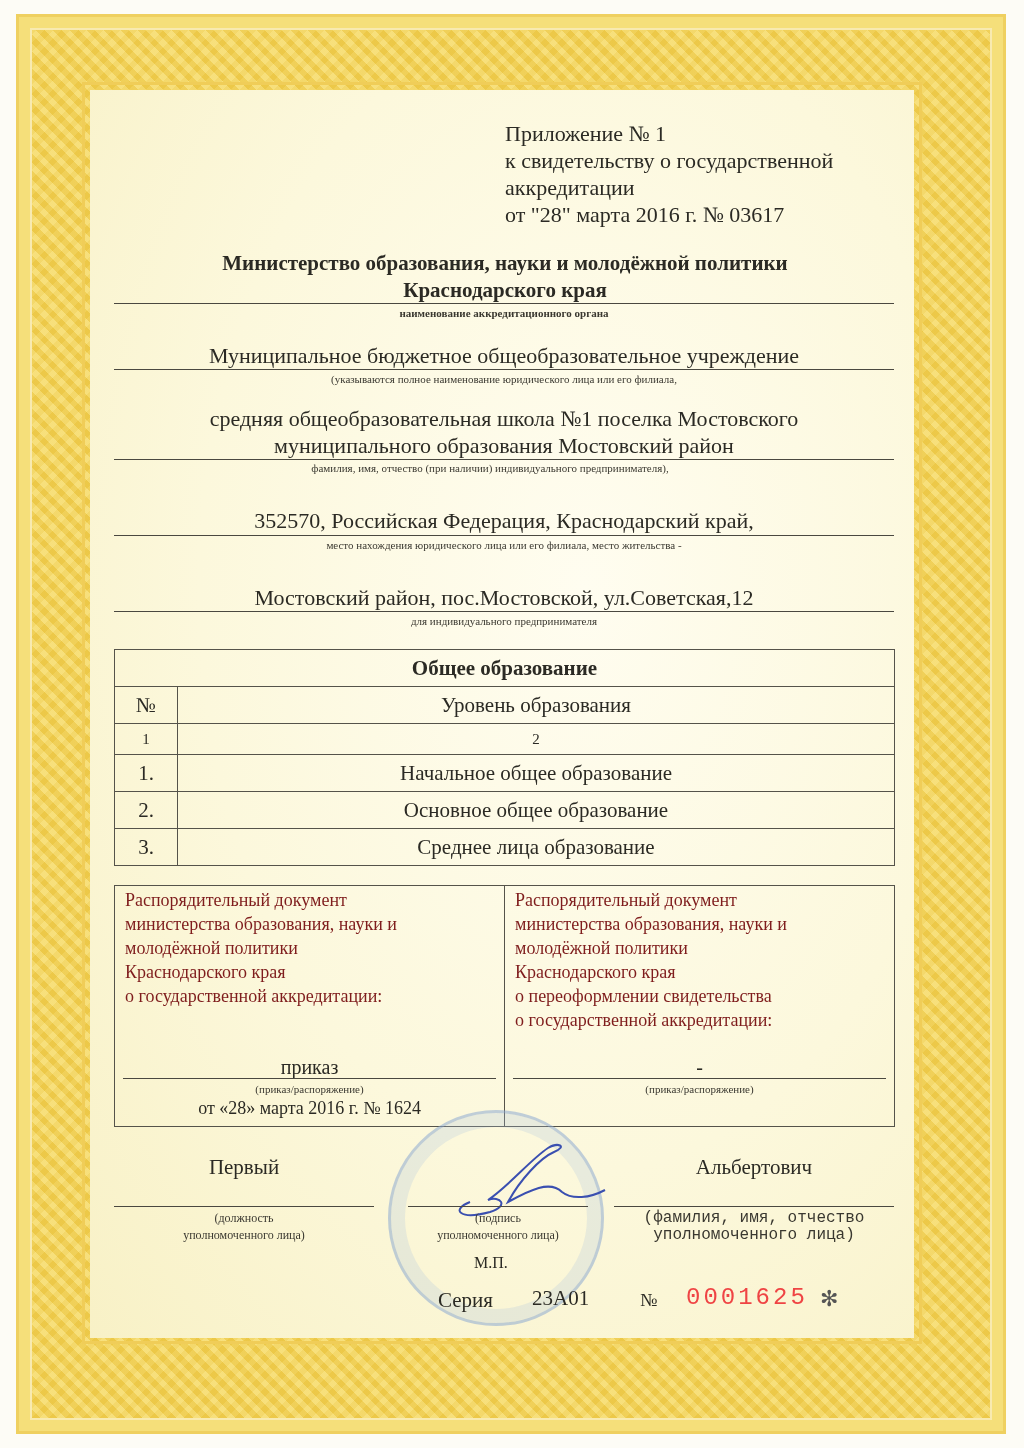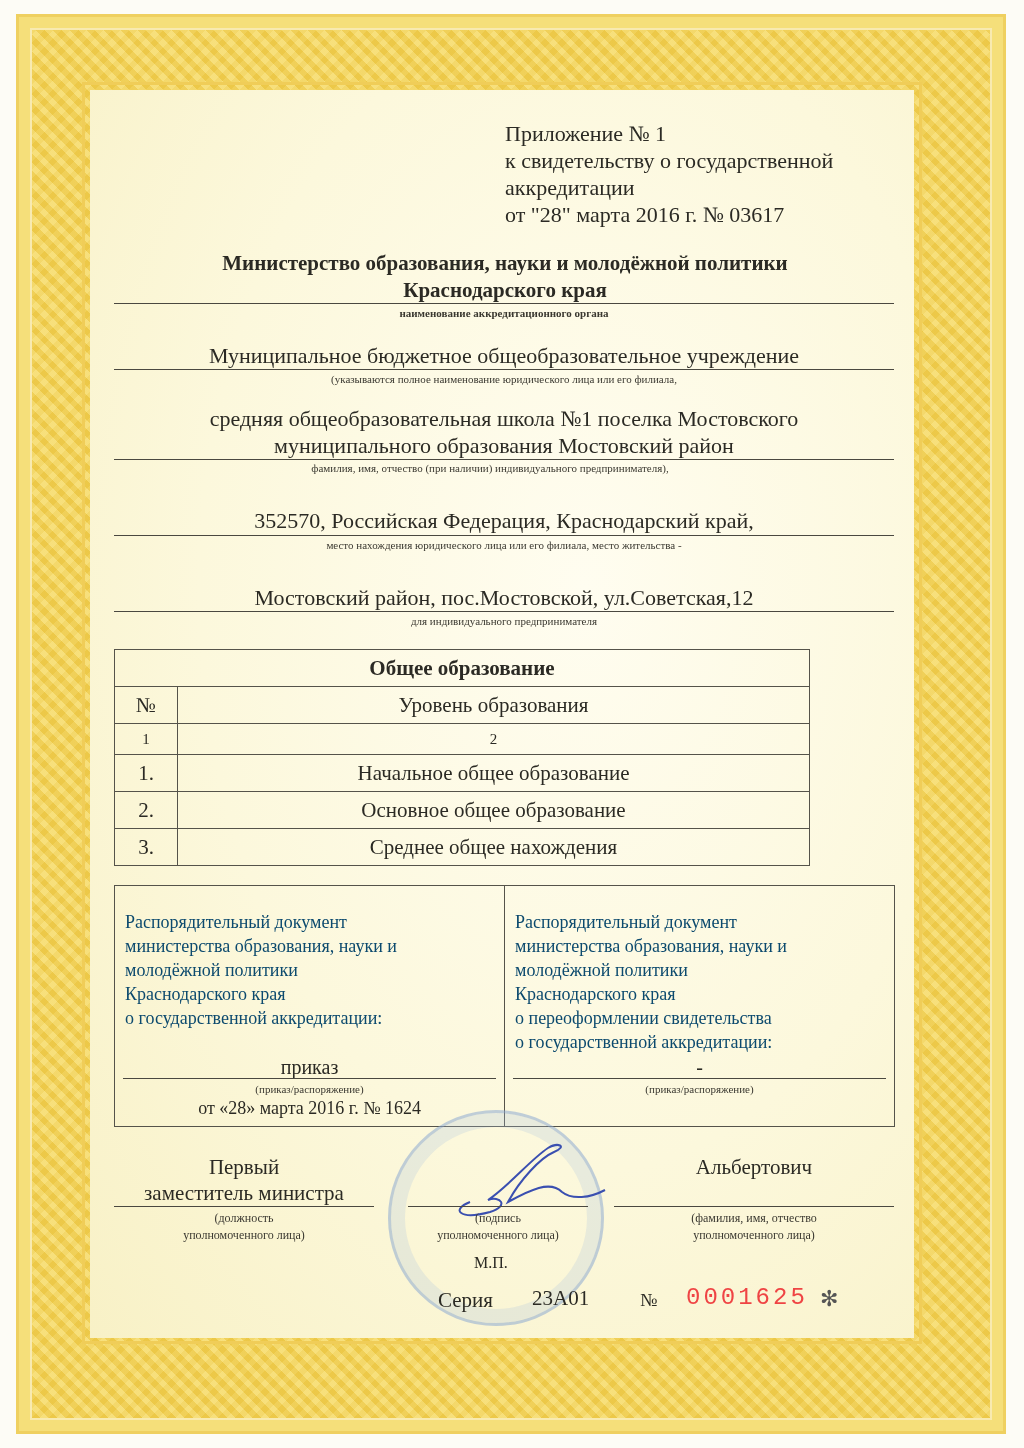--- a/index.html
+++ b/index.html
@@ -33,33 +33,33 @@
     background: radial-gradient(ellipse at 60% 40%, #fffdf0 0%, #fcf8dc 55%, #f8f1c6 100%);
   }
   .abs { position: absolute; }
   .appendix { left: 505px; top: 120px; font-size: 22px; line-height: 27px; }
   .center { text-align: center; }
   .ministry { left: 110px; width: 790px; top: 250px; font-size: 21px; font-weight: bold; line-height: 27px; }
   .rule { position: absolute; height: 0; border-top: 1.5px solid #4a4840; }
   .caption { font-size: 11px; line-height: 13px; text-align: center; color: #3a3830; }
   .line-text { font-size: 22px; line-height: 26px; text-align: center; font-family: Liberation Serif, serif; }
   table.levels {
-    position: absolute; left: 114px; top: 649px; width: 696px;
+    position: absolute; left: 114px; top: 649px; width: 781px;
     border-collapse: collapse; font-size: 21px;
   }
   table.levels td { border: 1.5px solid #55534a; height: 36px; padding: 0; text-align: center; }
   table.levels td.num { width: 62px; }
   table.levels tr.small td { font-size: 15px; height: 30px; }
   .docs {
     position: absolute; left: 114px; top: 885px; width: 781px; height: 242px;
     border: 1.5px solid #55534a; box-sizing: border-box; display: flex;
   }
   .doc-col { position: relative; flex: 1; }
   .doc-col + .doc-col { border-left: 1.5px solid #55534a; }
-  .doc-title { position: absolute; left: 10px; top: 24px; font-size: 18px; line-height: 24px; color: #0c4a6e; }
+  .doc-title { position: absolute; left: 10px; top: 2px; font-size: 18px; line-height: 24px; color: #7f1d1d; }
   .doc-type { position: absolute; left: 8px; right: 8px; top: 170px; font-size: 20px; text-align: center; line-height: 22px; }
   .doc-rule { position: absolute; left: 8px; right: 8px; top: 192px; border-top: 1.5px solid #4a4840; }
   .doc-cap { position: absolute; left: 8px; right: 8px; top: 197px; }
   .doc-date { position: absolute; left: 8px; right: 8px; top: 212px; font-size: 18px; text-align: center; }
   .sig-text { font-size: 21px; line-height: 26px; text-align: center; }
   .stamp {
     position: absolute; left: 388px; top: 1110px; width: 210px; height: 210px;
     border-radius: 50%; border: 3px solid rgba(140,170,210,0.55);
     box-shadow: inset 0 0 0 14px rgba(170,195,225,0.25);
   }
@@ -122,21 +122,21 @@
   <tr>
     <td class="num">1.</td>
     <td>Начальное общее образование</td>
   </tr>
   <tr>
     <td class="num">2.</td>
     <td>Основное общее образование</td>
   </tr>
   <tr>
     <td class="num">3.</td>
-    <td>Среднее общее нахождения</td>
+    <td>Среднее лица образование</td>
   </tr>
 </tbody>
   </table>
 
 <div class="docs">
   <div class="doc-col">
     <div class="doc-title">
       <div>Распорядительный документ</div>
       <div>министерства образования, науки и</div>
       <div>молодёжной политики</div>
@@ -163,39 +163,38 @@
   </div>
 </div>
 
 <div class="stamp"></div>
 <svg class="signature" viewBox="0 0 160 80">
   <path d="M20 62 C 0 70, 10 80, 40 72 C 60 66, 50 55, 38 60 C 60 45, 80 20, 98 8 C 108 2, 118 6, 104 12 C 90 18, 70 40, 58 62 C 80 50, 100 40, 112 52 C 122 60, 140 58, 155 50" fill="none" stroke="#3a4fb0" stroke-width="2"></path>
 </svg>
 
 <div class="abs sig-text" style="left:114px; top:1154px; width:260px;">
   <div>Первый</div>
-  <div>заместитель министра</div>
 </div>
 <div class="rule" style="left:114px; top:1206px; width:260px;"></div>
 <div class="abs caption" style="left:114px; top:1210px; width:260px; font-size:12px; line-height:17px;">
   <div>(должность</div>
   <div>уполномоченного лица)</div>
 </div>
 
 <div class="rule" style="left:408px; top:1206px; width:180px;"></div>
 <div class="abs caption" style="left:408px; top:1210px; width:180px; font-size:12px; line-height:17px;">
   <div>(подпись</div>
   <div>уполномоченного лица)</div>
 </div>
 
 <div class="abs sig-text" style="left:614px; top:1154px; width:280px;">
   <div>Альбертович</div>
 </div>
 <div class="rule" style="left:614px; top:1206px; width:280px;"></div>
-<div class="abs caption" style="left:614px; top:1210px; width:280px; font-size:12px; line-height:17px;">
+<div class="abs caption" style="left:614px; top:1210px; width:280px; font-size:16px; line-height:17px;font-family:Liberation Mono, monospace;">
   <div>(фамилия, имя, отчество</div>
   <div>уполномоченного лица)</div>
 </div>
 
 <div class="abs" style="left:474px; top:1254px; font-size:16px;">М.П.</div>
 
 <div class="abs series" style="left:438px; top:1288px;">Серия</div>
 <div class="abs series" style="left:532px; top:1286px;">23А01</div>
 <div class="abs series" style="left:640px; top:1290px; font-size:18px;">№</div>
 <div class="abs serial" style="left:686px; top:1284px;">0001625</div>

